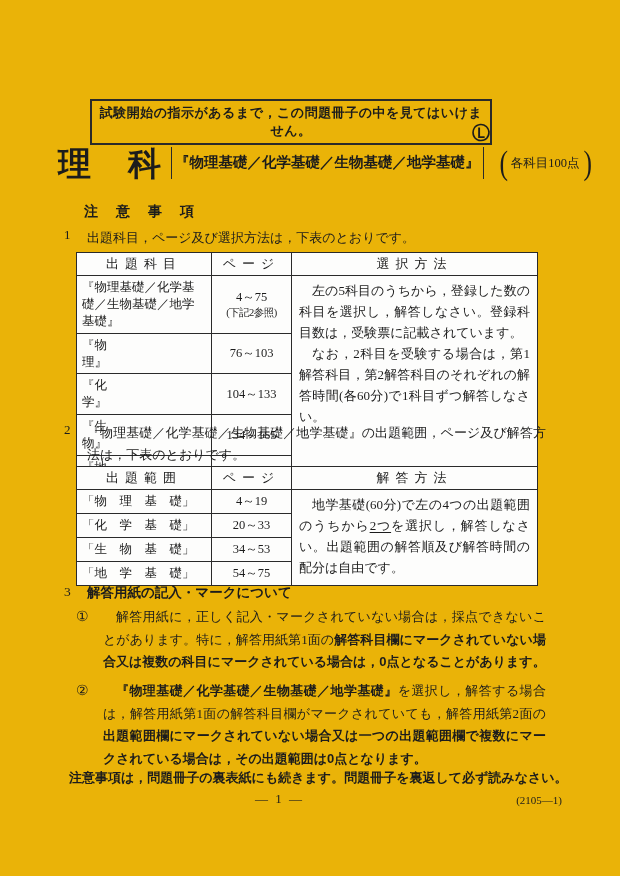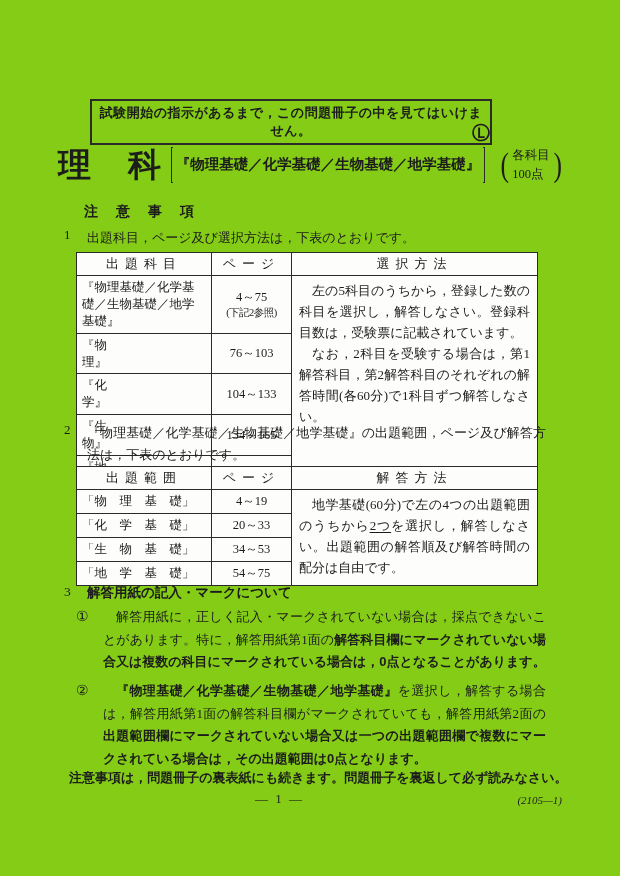--- a/index.html
+++ b/index.html
@@ -1,19 +1,19 @@
 <!DOCTYPE html>
 <html><head>
 <meta charset="utf-8">
 <style>
   * { margin:0; padding:0; box-sizing:border-box; }
   html,body { background:#e8e8e8; }
   .page {
     position:relative; width:620px; height:876px; margin:0 auto;
-    background:#84cc16; color:#1c1c1c; overflow:hidden;
+    background:#eab308; color:#1c1c1c; overflow:hidden;
     font-family:"Liberation Serif", serif; font-size:13px;
   }
   .gothic { font-family:"Liberation Sans", sans-serif; font-weight:700; }
 
   
   .warning-box {
     position:absolute; left:90px; top:99px; width:402px;
     border:2px solid #2a2a2a; padding:3px 4px; text-align:center;
     font-family:"Liberation Sans", sans-serif; font-weight:700; font-size:13px;
     letter-spacing:0.5px;
@@ -37,21 +37,21 @@
   .subject-group {
     display:flex; flex-direction:column; justify-content:center;
     padding:1px 3px; gap:3px;
   }
   .subject-line {
     font-family:"Liberation Sans", sans-serif; font-weight:700;
     font-size:14.5px; white-space:nowrap; line-height:1.35;
   }
   .points-note { display:flex; align-items:center; margin-left:14px; }
   .points-paren { font-size:34px; font-weight:400; transform:scaleX(0.75); line-height:1; font-family:"Liberation Serif",serif; }
-  .points-lines { display:flex; flex-direction:column; padding:0 2px; }
+  .points-lines { display:flex; flex-direction:row; align-items:center; padding:0 2px; }
   .points-line { font-size:12.5px; line-height:1.5; white-space:nowrap; }
 
   
   .notes-heading {
     position:absolute; left:84px; top:203px;
     font-family:"Liberation Sans", sans-serif; font-weight:700; font-size:14px;
     letter-spacing:2px;
   }
   .num-para { position:absolute; display:flex; }
   .num-para .num { width:23px; flex:none; }
@@ -90,21 +90,21 @@
   #sub1 { top:606px; }
   #sub2 { top:680px; }
 
   .footer-note {
     position:absolute; left:57px; top:769px; width:508px;
     font-family:"Liberation Sans", sans-serif; font-weight:700; font-size:13px;
     text-align:justify;
     margin-left:12px;
   }
   .page-number { position:absolute; left:255px; top:791px; font-size:13px; letter-spacing:2px; }
-  .booklet-code { position:absolute; right:58px; top:794px; font-size:11px;font-style:italic; }
+  .booklet-code { position:absolute; right:58px; top:794px; font-size:11px; }
 </style>
 </head>
 <body>
 
 <div class="page">
 
   <div class="warning-box">
     <span>試験開始の指示があるまで，この問題冊子の中を見てはいけません。</span>
   </div>
 

